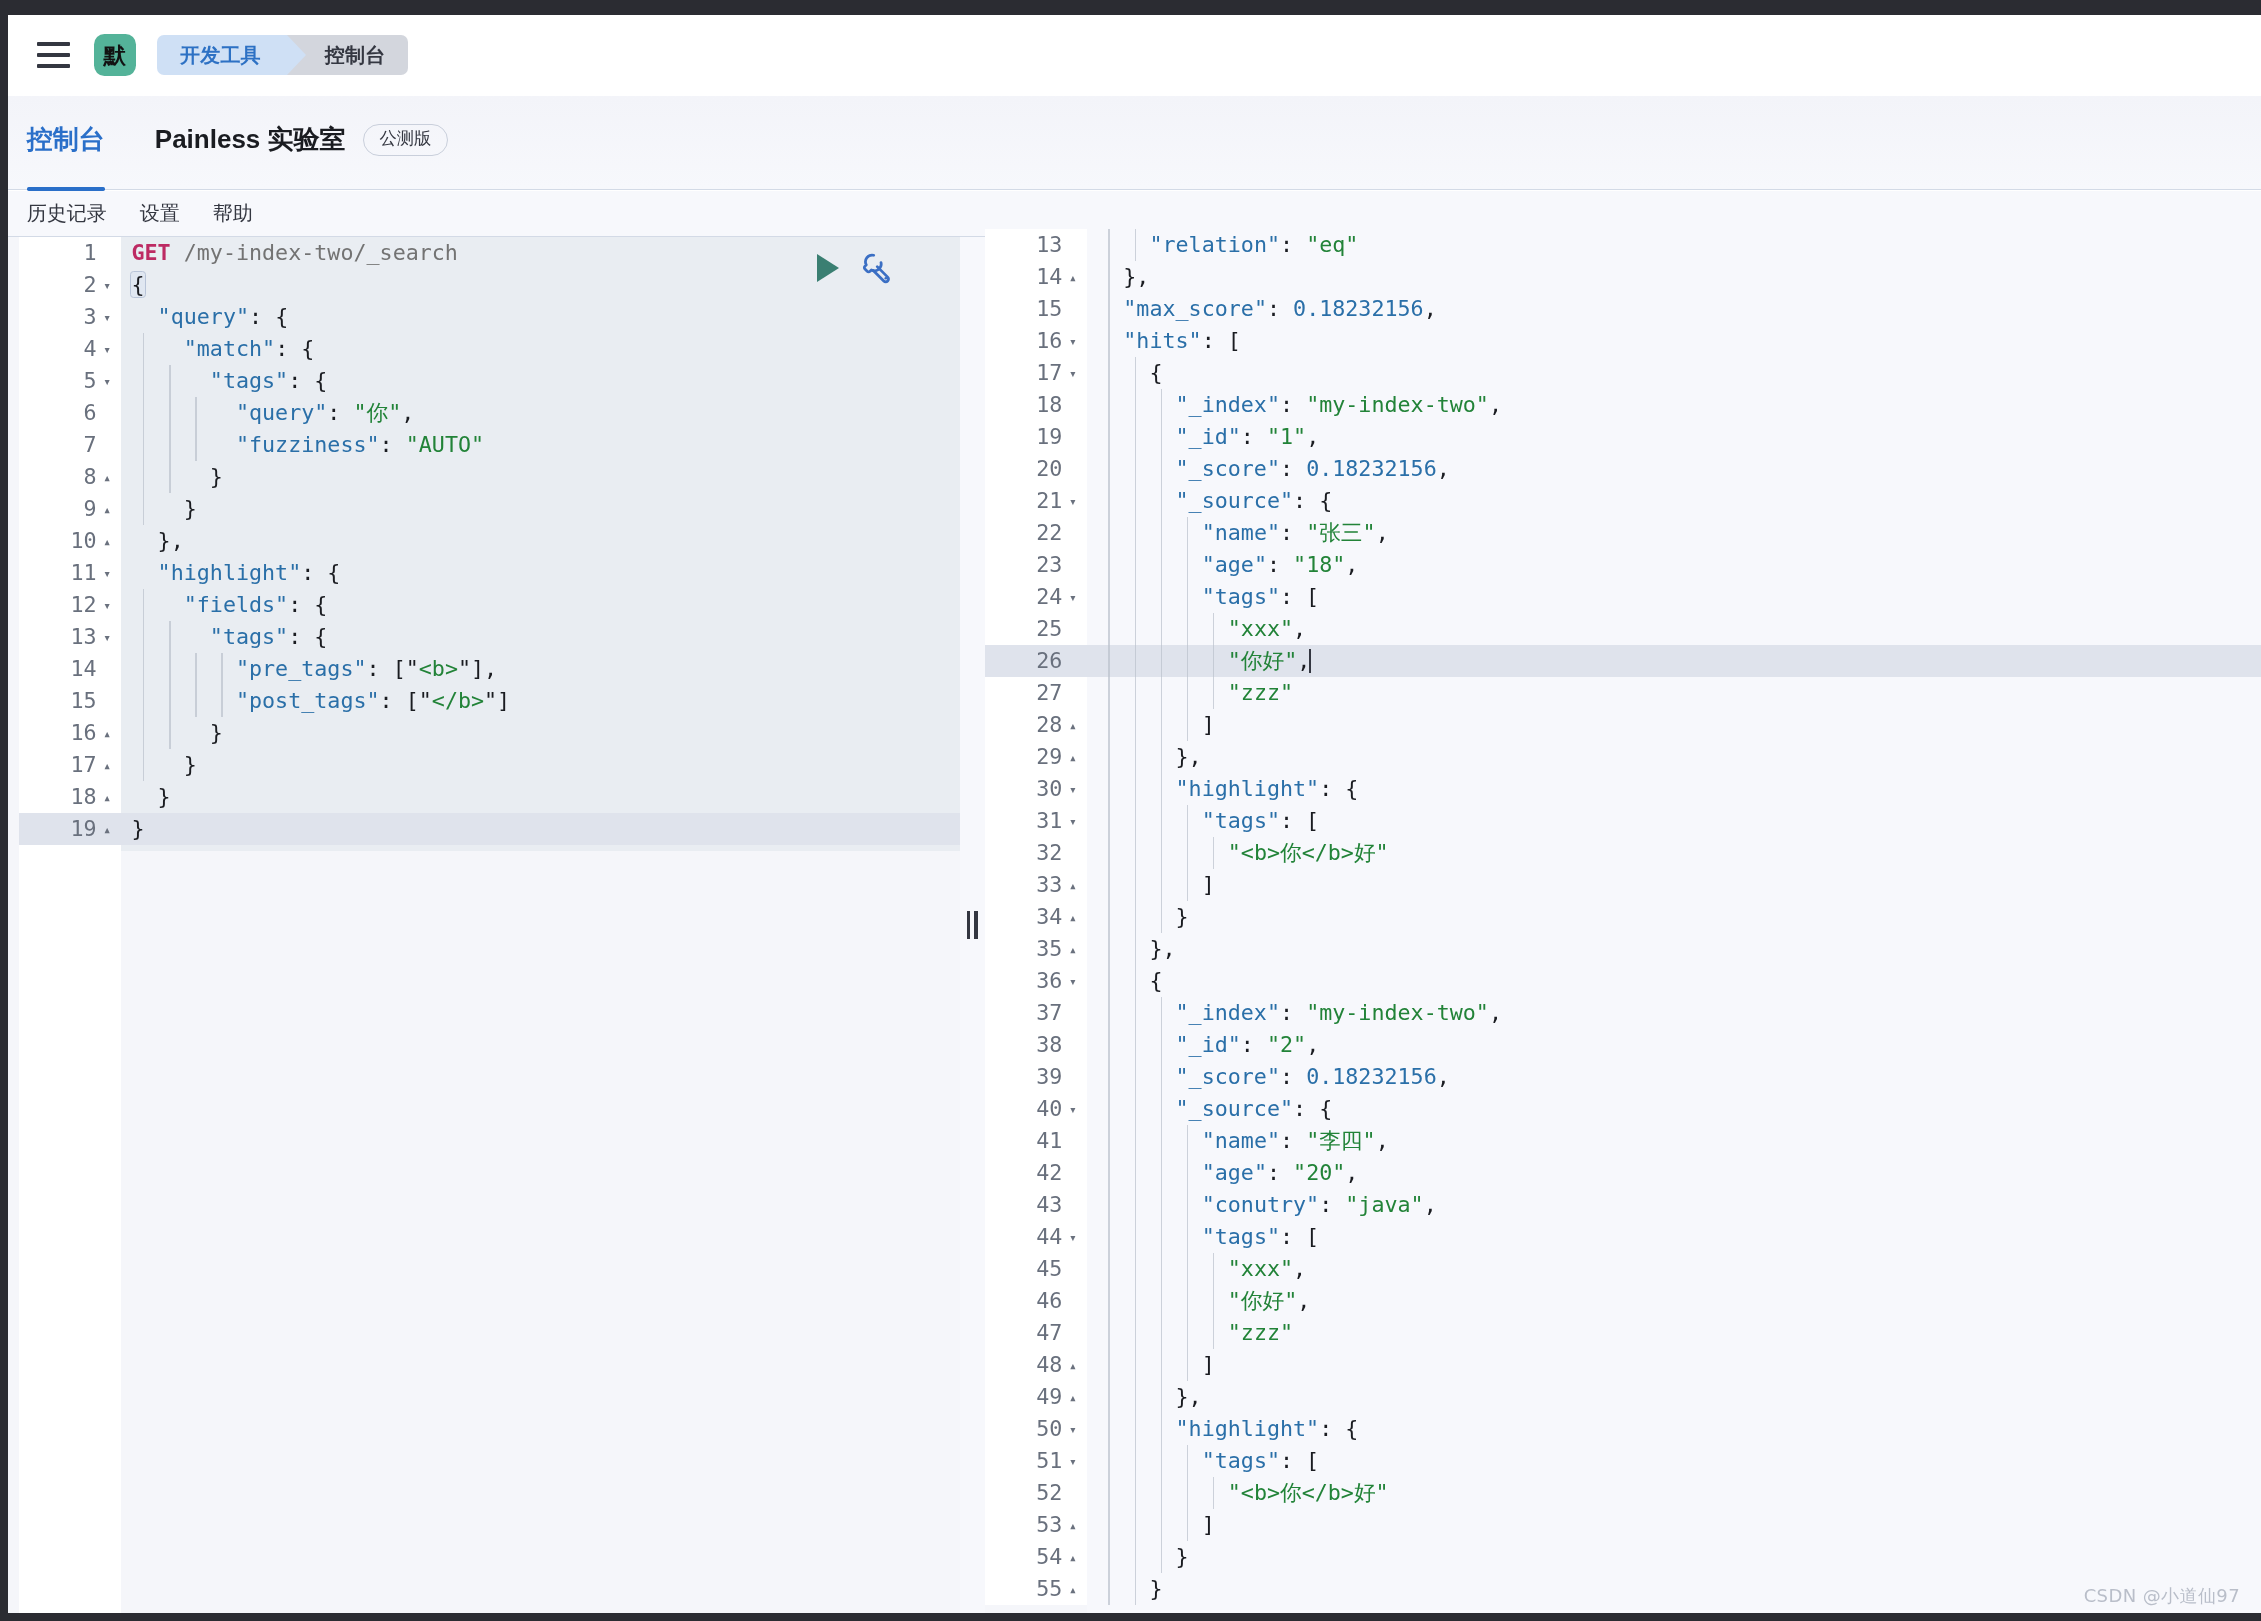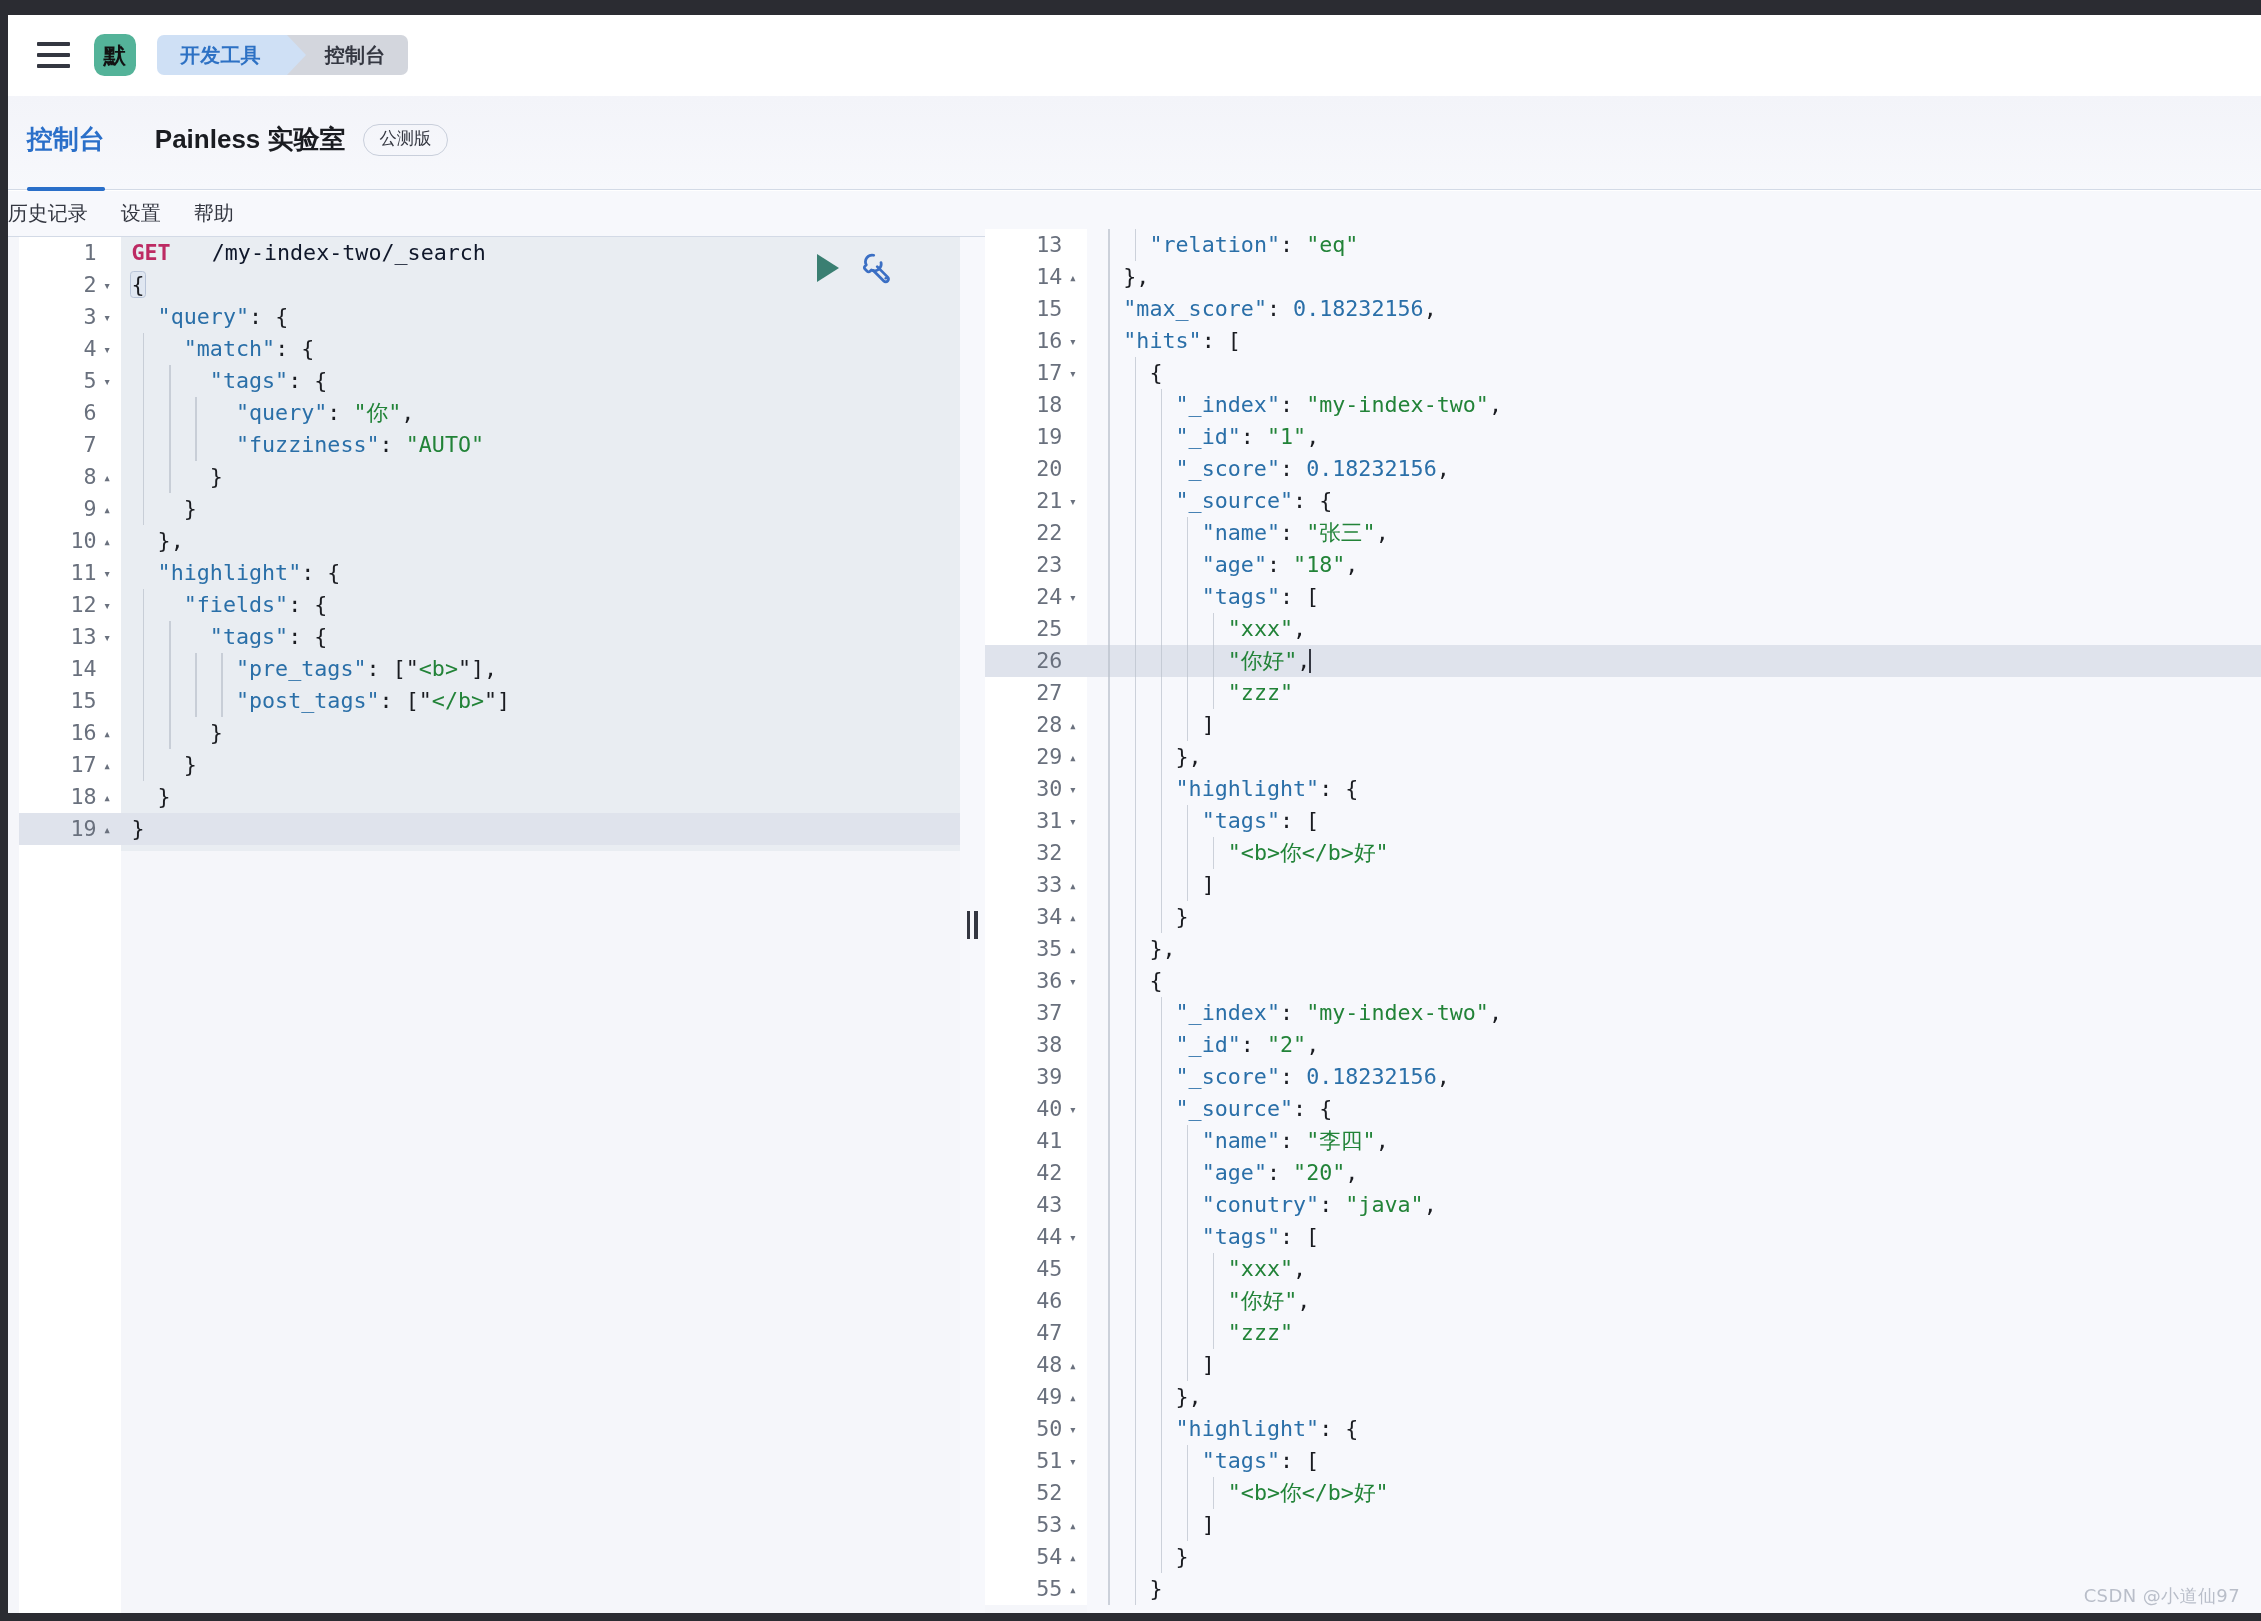--- a/index.html
+++ b/index.html
@@ -102,21 +102,21 @@
     padding: 5.2px 15.6px 7px; font-size: 17.3px; font-weight: 500; color:#343741;
     font-family: "DejaVu Sans", sans-serif;
     line-height: 1;
   }
 
   
   .subnav {
     position: absolute; left: 7.8px; top: 191px; width: 2253px; height: 46px;
     background: #f7f8fc;
     border-bottom: 1.7px solid #d3dae6;
-    display:flex; align-items:center; 
+    display:flex; align-items:center; padding-left: 19px;
   }
   .subnav-item {
     font-size: 20px; color:#343741; margin-right: 33px; cursor:pointer;
     font-family: "DejaVu Sans", sans-serif;
   }
 
   
   .editor-area {
     position: absolute; left: 7.8px; top: 237px; width: 2253px; height: 1376px;
     background: #f5f6fa;
@@ -197,21 +197,21 @@
 
   .codeline { padding-left: 10.4px; position: relative; }
 
   
   .guide {
     position:absolute; top:0; width:1.7px; height:32px; background:#b9c0cc; opacity:.7;
   }
 
   
   .t-method { color:#bd2a63; font-weight:600; }
-  .t-path   { color:#0f172a;margin-left:28px; }
+  .t-path   { color:#737373; }
   .t-key    { color:#2a6fa8; }
   .t-str    { color:#228338; }
   .t-num    { color:#2a6fa8; }
   .t-punct  { color:#1a1c21; }
   .t-plain  { color:#1a1c21; }
 
   .brace-match {
     outline: 1.7px solid #b8c4d8; border-radius: 2.6px;
     background: #e0e7f1;
   }

